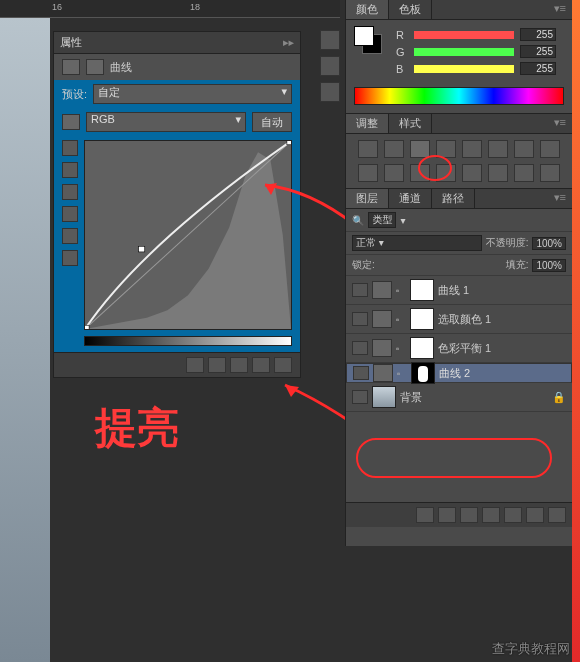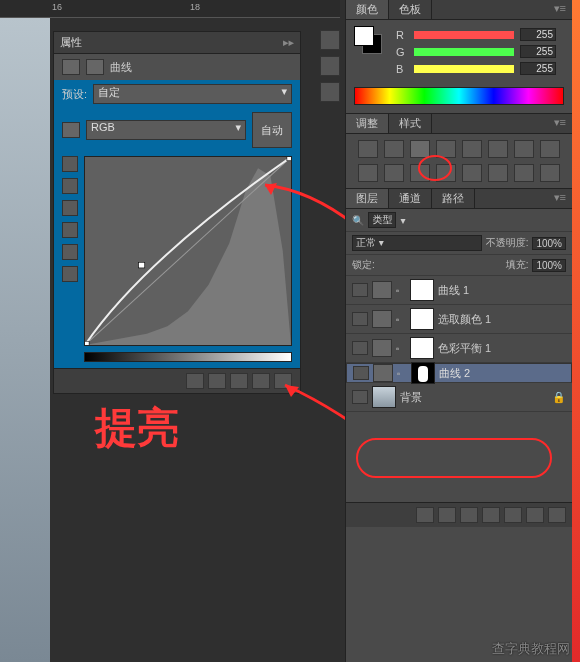--- a/index.html
+++ b/index.html
@@ -10,32 +10,32 @@
 .rightedge{position:absolute;right:0;top:0;width:8px;height:662px;background:linear-gradient(180deg,#ff7a33,#e22a2a);}
 .prop-panel{position:absolute;left:53px;top:31px;width:248px;background:#0369a1;border:1px solid #222;}
 .panel-header{display:flex;align-items:center;height:22px;background:#3e3e3e;border-bottom:1px solid #222;padding:0 6px;}
 .panel-header .title{color:#ddd;font-size:11px;}
 .panel-header .flyout{margin-left:auto;color:#888;}
 .curves-sub{display:flex;align-items:center;gap:6px;height:26px;padding:0 8px;background:#4f4f4f;}
 .mini-icon{width:18px;height:16px;background:#666;border:1px solid #333;display:inline-block;}
 .row{display:flex;align-items:center;gap:6px;padding:4px 8px;}
 .label{color:#ccc;text-align:right;}
 select,.sel{flex:1;background:#5b5b5b;border:1px solid #333;color:#ddd;height:20px;padding:0 4px;font-size:11px;}
-.btn{background:#5b5b5b;border:1px solid #333;color:#ddd;height:36px;padding:0 8px;font-size:11px;}
+.btn{background:#5b5b5b;border:1px solid #333;color:#ddd;height:20px;padding:0 8px;font-size:11px;}
 .curves-body{display:flex;padding:4px 8px;gap:4px;}
 .curves-tools{display:flex;flex-direction:column;gap:6px;width:18px;}
 .curves-tools .t{width:16px;height:16px;background:#5a5a5a;border:1px solid #333;}
 .curves-graph{position:relative;flex:1;height:190px;background:#606060;border:1px solid #222;}
 .histo{position:absolute;left:0;bottom:0;width:100%;height:100%;}
 .diag{position:absolute;left:0;top:0;width:100%;height:100%;}
 .grad-h{height:10px;margin:2px 8px 6px 30px;background:linear-gradient(90deg,#000,#fff);border:1px solid #222;}
 .panel-footer{display:flex;gap:4px;justify-content:flex-end;padding:4px 8px;background:#3e3e3e;border-top:1px solid #222;}
 .panel-footer .ic{width:18px;height:16px;background:#555;border:1px solid #333;}
 .annot{position:absolute;color:#ff3a3a;font-family:cursive;font-size:42px;font-weight:bold;}
-.right-col{position:absolute;left:345px;top:0;width:227px;height:662px;background:#4a4a4a;border-left:1px solid #222;}
+.right-col{position:absolute;left:345px;top:0;width:227px;height:546px;background:#4a4a4a;border-left:1px solid #222;}
 .color-panel{background:#4a4a4a;border-bottom:1px solid #222;}
 .tabs{display:flex;height:20px;background:#3e3e3e;border-bottom:1px solid #222;}
 .tab{padding:2px 10px;color:#ccc;border-right:1px solid #222;}
 .tab.active{background:#4f4f4f;}
 .rgb-row{display:flex;align-items:center;gap:6px;padding:2px 8px;}
 .rgb-row .ch{width:12px;color:#ccc;}
 .rgb-row .slider{flex:1;height:8px;background:#333;position:relative;}
 .rgb-row .slider .fill{position:absolute;left:0;top:0;height:100%;}
 .rgb-row .val{width:36px;background:#333;color:#ddd;text-align:right;padding:0 2px;border:1px solid #222;font-size:10px;}
 .swatches{display:flex;padding:6px 8px;gap:6px;}

